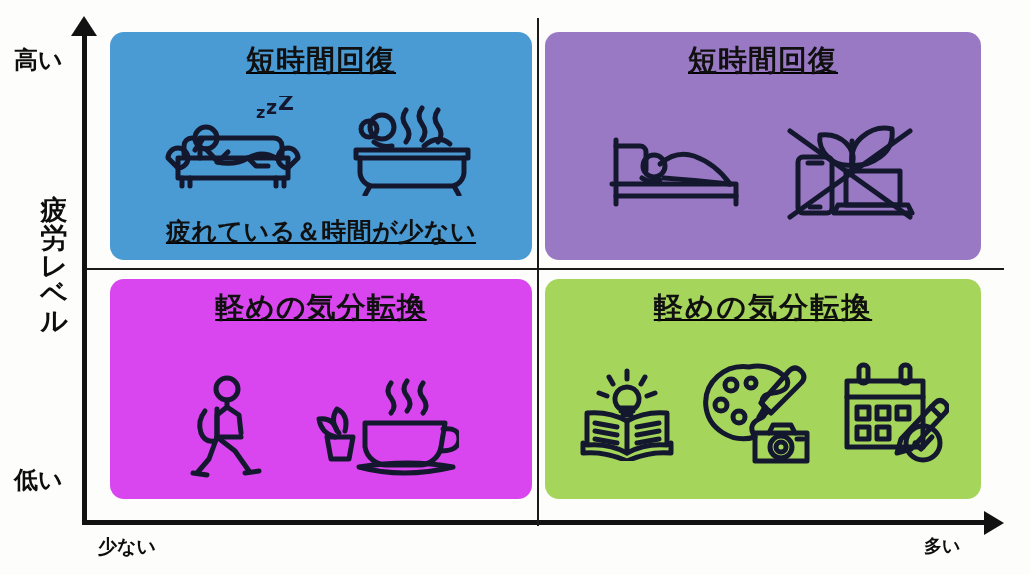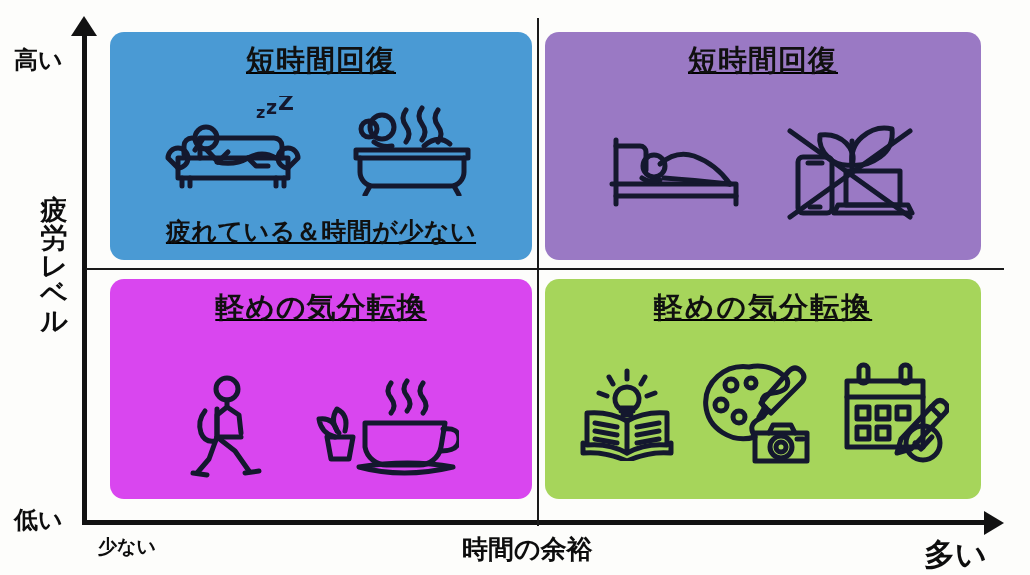--- a/index.html
+++ b/index.html
@@ -30,28 +30,28 @@
     border-left:20px solid #121212;
   }
 
   
   #divider-h{position:absolute;left:86px;top:268px;width:918px;height:2px;background:#1a1a1a;}
   #divider-v{position:absolute;left:537px;top:18px;width:2px;height:508px;background:#1a1a1a;}
 
   
   .axis-label{position:absolute;color:#0d0d0d;font-weight:bold;letter-spacing:0px;}
   #label-high{left:14px;top:44px;font-size:24px;}
-  #label-low{left:14px;top:464px;font-size:24px;margin-top:40px;}
+  #label-low{left:14px;top:464px;font-size:24px;}
   #label-y-title{
     left:34px;top:196px;width:40px;
     font-size:27px;line-height:1.03;text-align:center;
   }
   #label-y-title span{display:block;}
   #label-few{left:98px;top:534px;font-size:19px;}
-  #label-many{left:924px;top:534px;font-size:31px;}
+  #label-many{left:924px;top:534px;font-size:18px;}
   #label-x-title{left:462px;top:532px;font-size:26px;}
 
   
   .quad{
     position:absolute;
     border-radius:14px;
     display:flex;
     flex-direction:column;
     align-items:center;
     box-sizing:border-box;
@@ -104,21 +104,20 @@
   <div class="axis-label" id="label-low">低い</div>
   <div class="axis-label" id="label-y-title">
     <span>疲</span>
     <span>労</span>
     <span>レ</span>
     <span>ベ</span>
     <span>ル</span>
   </div>
   <div class="axis-label" id="label-few">少ない</div>
   <div class="axis-label" id="label-many">多い</div>
-  <div class="axis-label" id="label-x-title">時間の余裕</div>
 
   <div class="quad" id="quad-tl">
     <div class="quad-title">短時間回復</div>
     <div class="quad-icons">
 
       <svg class="ic" width="150" height="100" viewBox="0 0 150 100">
         <text class="fz" x="92" y="22" font-size="16" font-weight="bold" font-family="DejaVu Sans, sans-serif">z</text>
         <text class="fz" x="102" y="18" font-size="19" font-weight="bold" font-family="DejaVu Sans, sans-serif">z</text>
         <text class="fz" x="114" y="14" font-size="22" font-weight="bold" font-family="DejaVu Sans, sans-serif">Z</text>
         <path d="M20 58 L20 50 a8 8 0 0 1 8 -8 l0 0 a8 8 0 0 1 8 8 L36 62"></path>

